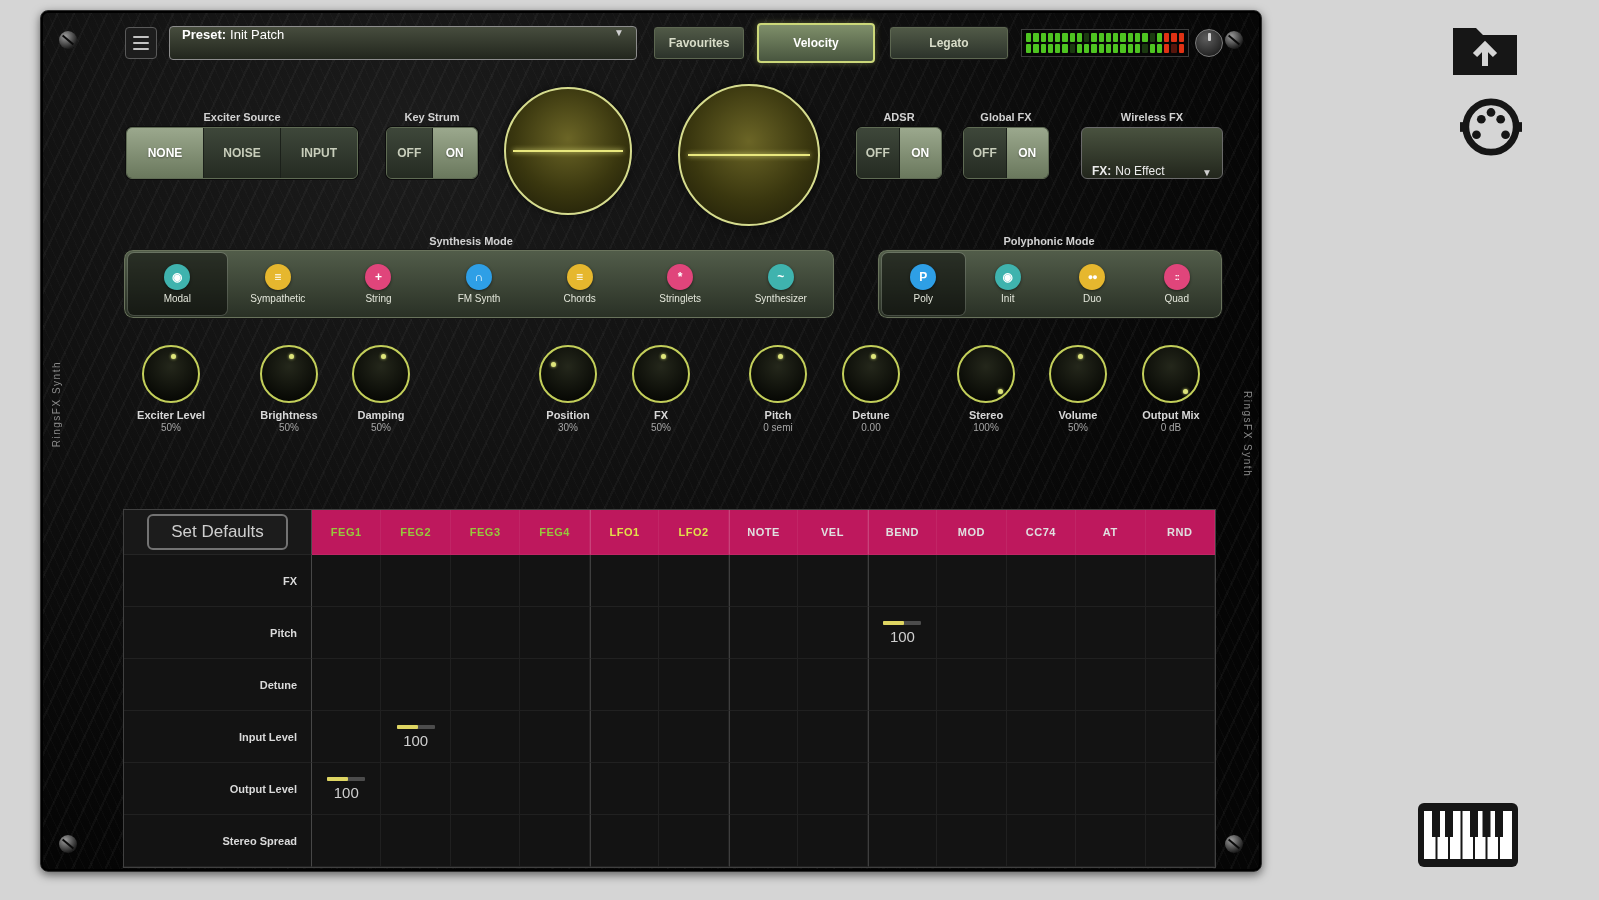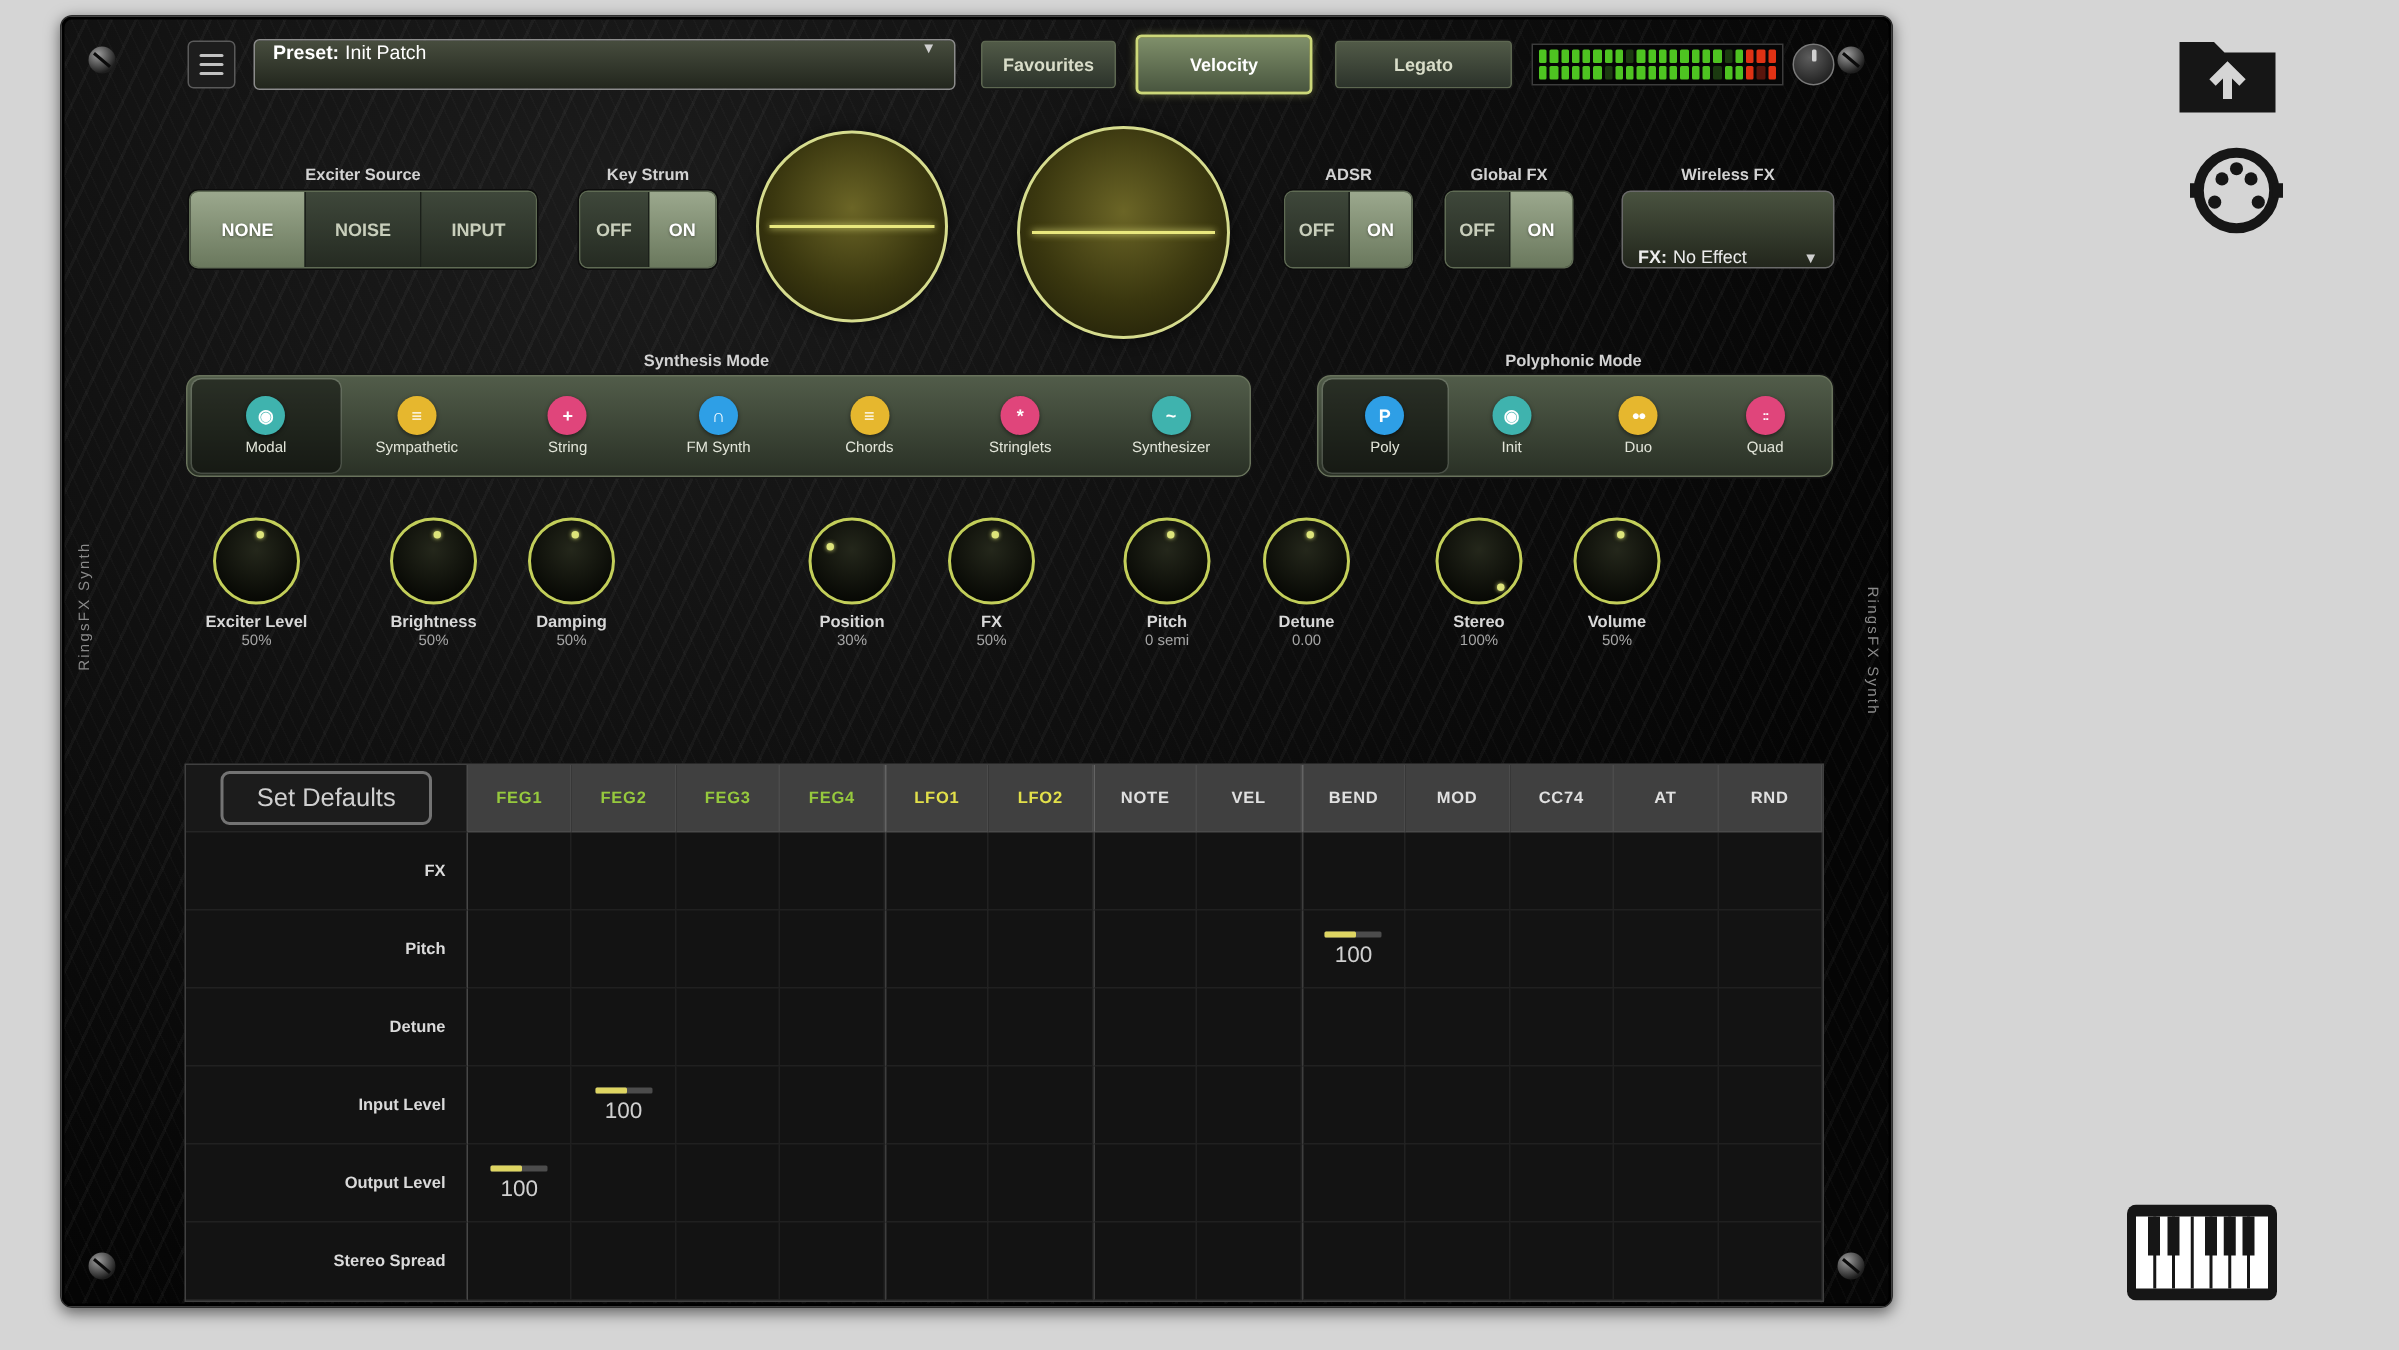--- a/index.html
+++ b/index.html
@@ -83,21 +83,21 @@
 
   
   .tabsrow{position:absolute;left:0;top:456px;width:100%;height:42px;}
   .tab{position:absolute;top:10px;height:32px;background:#222222;border:1px solid #3a3a3a;border-bottom:none;border-radius:8px 8px 0 0;color:#8f8f8f;font-size:12px;font-weight:bold;letter-spacing:1px;text-align:center;line-height:30px;}
   .tab.active{top:0;height:42px;background:linear-gradient(#474747,#2f2f2f);color:#fff;line-height:34px;z-index:2;}
   .tab-arrow{position:absolute;bottom:1px;left:50%;transform:translateX(-50%);font-size:8px;color:#bdbdbd;line-height:8px;}
 
   
   .matrix{position:absolute;left:82px;top:498px;width:1093px;background:#131313;border:1px solid #404040;display:grid;grid-template-columns:188px repeat(13,1fr);grid-template-rows:45px repeat(6,52px);}
   .mx-cell{border-right:1px solid rgba(255,255,255,.06);border-bottom:1px solid rgba(255,255,255,.06);display:flex;align-items:center;justify-content:center;}
-  .mx-col-h{font-size:11px;font-weight:bold;letter-spacing:.5px;background:#404040;}
+  .mx-col-h{font-size:11px;font-weight:bold;letter-spacing:.5px;background:#be185d;}
   .mx-corner{background:#181818;border-right:1px solid rgba(255,255,255,.22);}
   .mx-row-h{justify-content:flex-end;padding-right:14px;font-size:11px;font-weight:bold;color:#dadada;border-right:1px solid rgba(255,255,255,.22);}
   .mx-sep{border-left:1px solid rgba(255,255,255,.18);}
   .set-defaults-btn{border:2px solid #737373;border-radius:6px;background:#1c1c1c;color:#cfcfcf;font-size:17px;padding:6px 22px;}
   .cellval{display:flex;flex-direction:column;align-items:center;gap:3px;}
   .slider{width:38px;height:4px;background:#4c4c4c;position:relative;border-radius:1px;}
   .slider .fill{position:absolute;left:0;top:0;bottom:0;width:55%;background:#ded562;border-radius:1px;}
   .cellnum{font-size:15px;color:#cfcfcf;}
 
   
@@ -324,20 +324,27 @@
         </div>
         <div class="klabel">Stereo</div>
         <div class="kvalue">100%</div>
       </div>
       <div class="knob" style="left: 989px;">
         <div class="dial">
           <div class="dot" style="left: 26.5px; top: 6.5px;"></div>
         </div>
         <div class="klabel">Volume</div>
         <div class="kvalue">50%</div>
+      </div>
+      <div class="knob" style="left: 1082px;">
+        <div class="dial">
+          <div class="dot" style="left: 39.3558px; top: 41.8209px;"></div>
+        </div>
+        <div class="klabel">Output Mix</div>
+        <div class="kvalue">0 dB</div>
       </div>
     </div>
 
 
   <div class="matrix" id="matrix">
       <div class="mx-cell mx-corner">
         <div class="set-defaults-btn">Set Defaults</div>
       </div>
       <div class="mx-cell mx-col-h" style="color: rgb(150, 201, 61);">FEG1</div>
       <div class="mx-cell mx-col-h" style="color: rgb(150, 201, 61);">FEG2</div>

